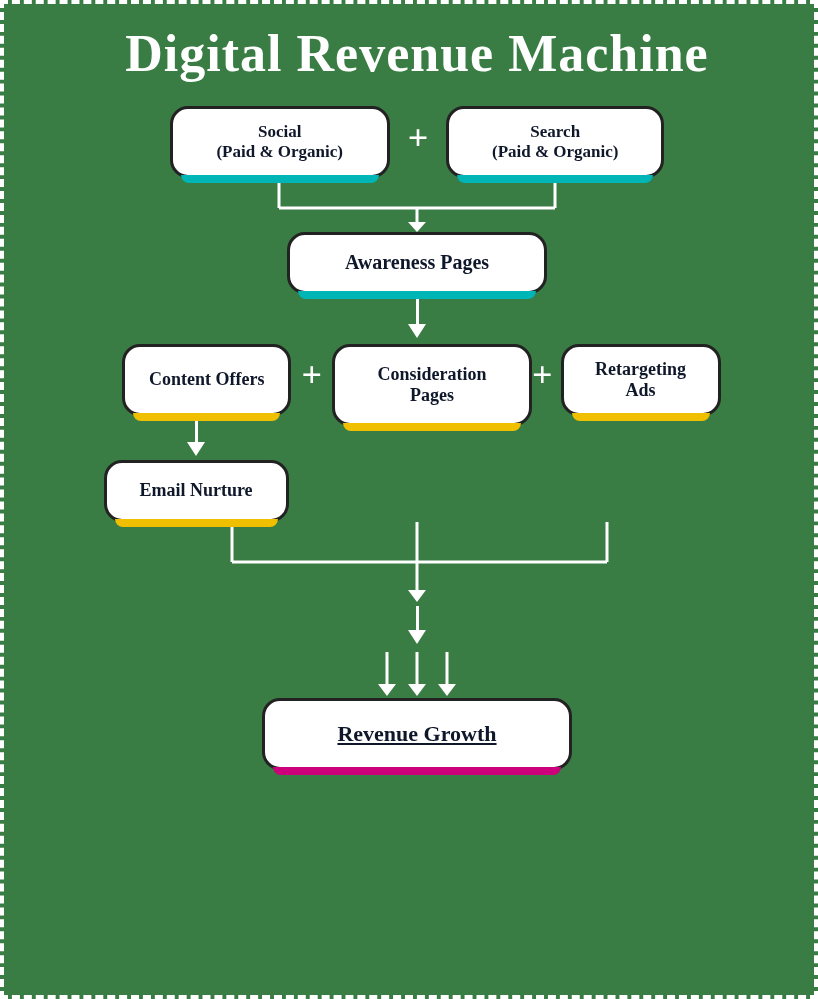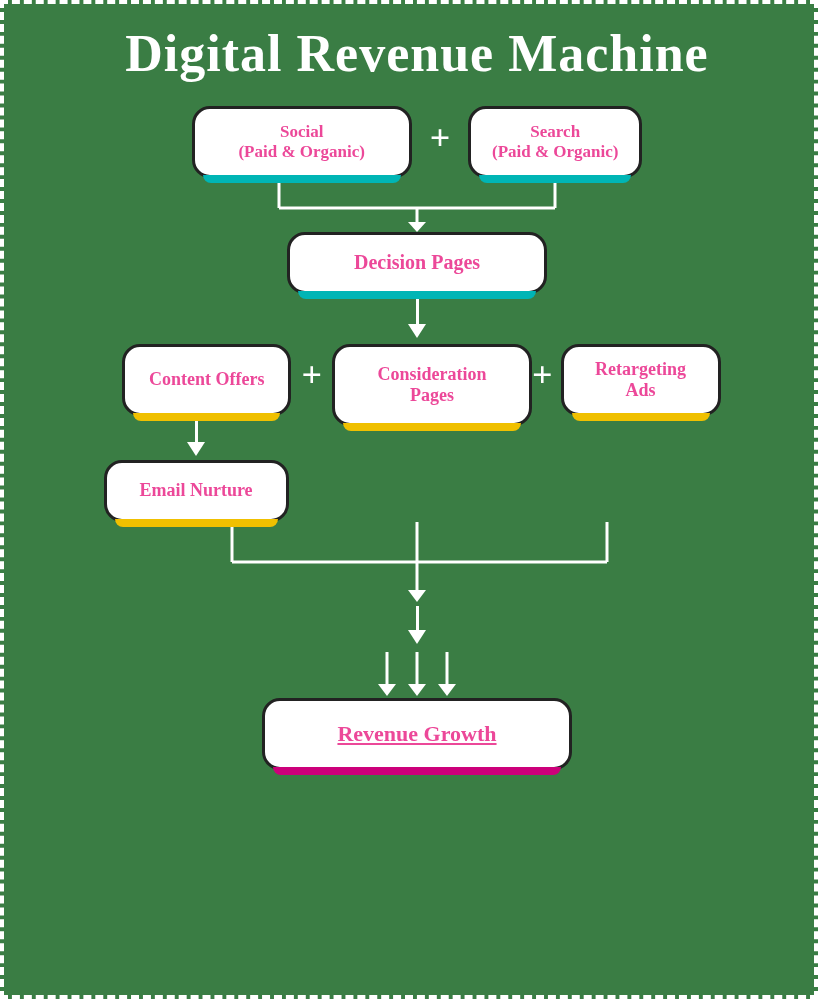--- a/index.html
+++ b/index.html
@@ -41,21 +41,21 @@
       background: #fff;
       border: 3px solid #222;
       border-radius: 18px;
       font-size: 19px;
       font-weight: 700;
       text-align: center;
       display: flex;
       align-items: center;
       justify-content: center;
       position: relative;
-      color: #ec4899;
+      color: #0f172a;
       font-family: Georgia, serif;
     }
 
     
     .accent-teal::after {
       content: '';
       position: absolute;
       bottom: -8px;
       left: 8px;
       right: 8px;
@@ -101,21 +101,21 @@
       position: relative;
     }
 
     .social-box {
       width: 220px;
       height: 72px;
       font-size: 17px;
     }
 
     .search-box {
-      width: 174px;
+      width: 218px;
       height: 72px;
       font-size: 17px;
     }
 
     .plus-sign {
       color: #fff;
       font-size: 36px;
       font-weight: 900;
       margin: 0 18px;
       padding-bottom: 8px;
@@ -271,21 +271,21 @@
       <line x1="388" y1="2" x2="388" y2="30" stroke="white" stroke-width="3"></line>
 
       <line x1="112" y1="30" x2="388" y2="30" stroke="white" stroke-width="3"></line>
 
       <line x1="250" y1="30" x2="250" y2="44" stroke="white" stroke-width="3"></line>
 
       <polygon points="241,44 259,44 250,54" fill="white"></polygon>
     </svg>
 
     <div class="box awareness-box accent-teal">
-      <span>Decision Pages</span>
+      <span>Awareness Pages</span>
     </div>
 
     <div class="arrow-down" style="margin: 2px 0;">
       <div class="arrow-line" style="height:28px;"></div>
       <div class="arrow-head"></div>
     </div>
 
   </div>
 
   <div class="row-with-cols" style="margin-top:4px;">

